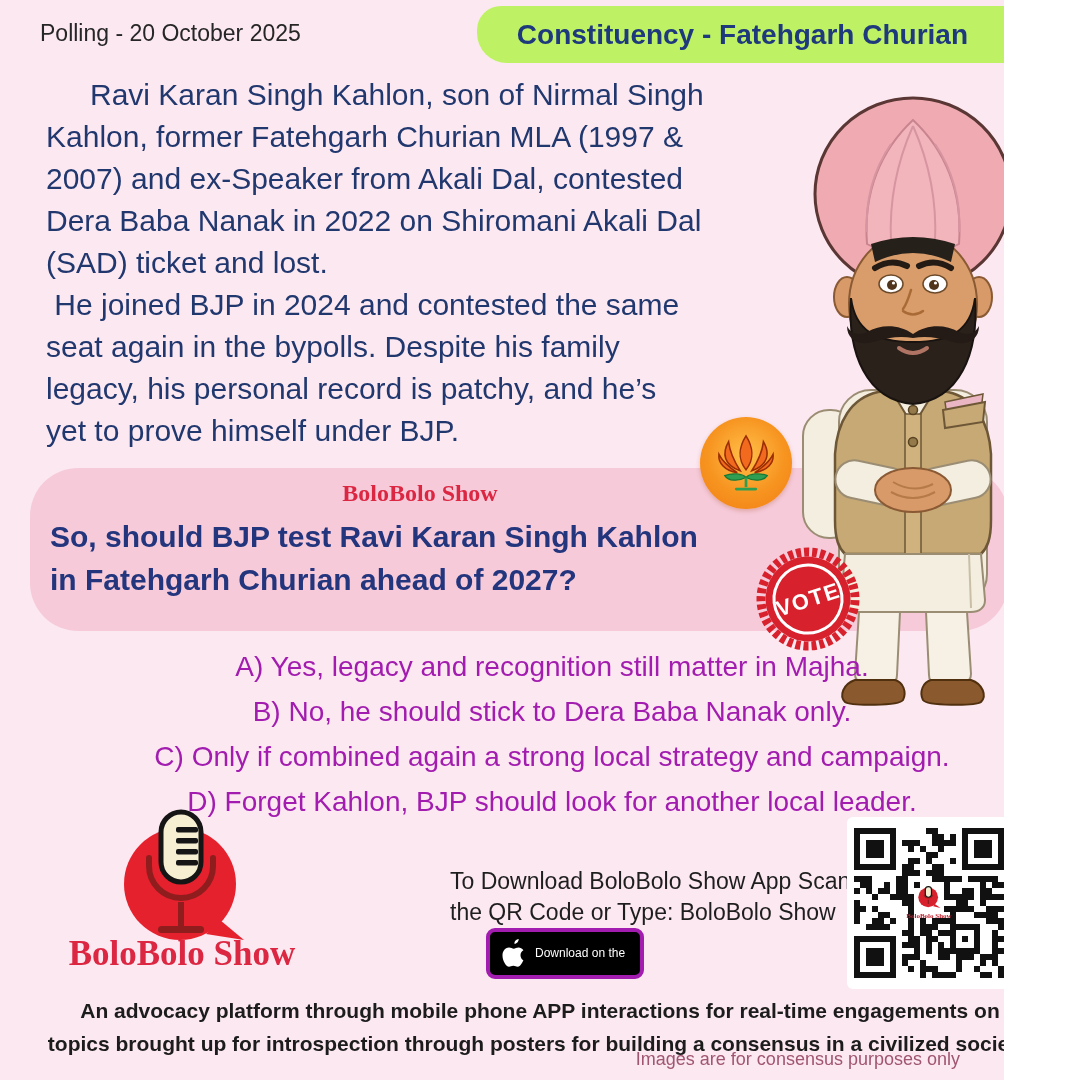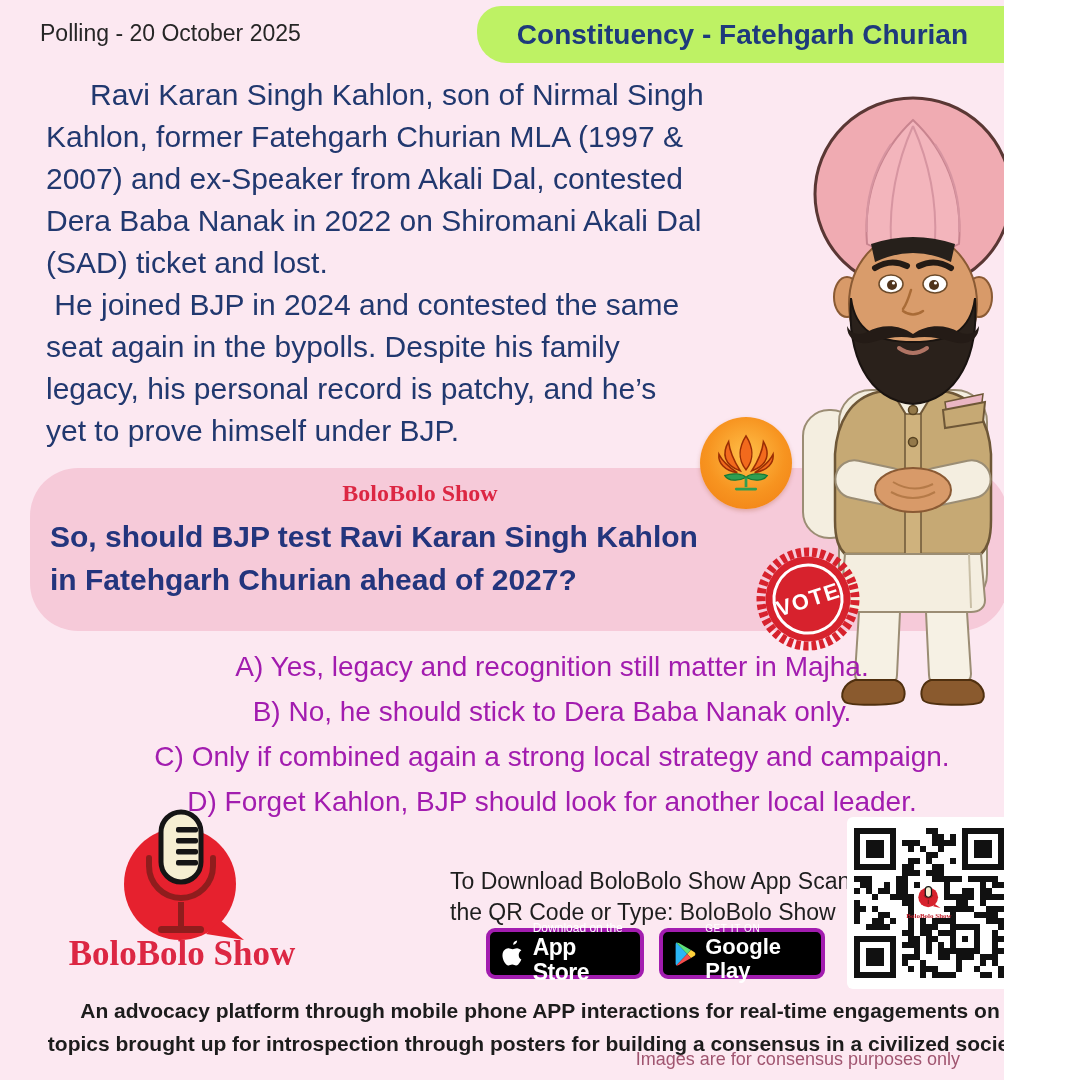--- a/index.html
+++ b/index.html
@@ -211,36 +211,23 @@
 
   <div class="download-text">To Download BoloBolo Show App Scan
 the QR Code or Type: BoloBolo Show</div>
 
   <div class="badge badge-appstore">
     <svg width="24" height="29" viewBox="0 0 24 29">
       <path fill="#ffffff" d="M16.7 0c.1 1.2-.4 2.4-1.1 3.3-.8.9-2 1.6-3.2 1.5-.1-1.2.5-2.4 1.2-3.2C14.3.7 15.6.1 16.7 0zM21.4 21.2c-.6 1.3-.8 1.9-1.6 3-1 1.6-2.5 3.6-4.3 3.6-1.6 0-2-1-4.2-1-2.1 0-2.6 1-4.2 1-1.8 0-3.2-1.8-4.2-3.4C.1 20.1-.2 14.7 1.7 11.8c1.3-2 3.4-3.2 5.3-3.2 2 0 3.2 1.1 4.8 1.1 1.6 0 2.5-1.1 4.8-1.1 1.7 0 3.5 1 4.8 2.6-4.2 2.3-3.5 8.3 0 10z"></path>
     </svg>
     <span class="txt">
       <span class="small">Download on the</span>
-      <span class="big">App Store</span>
     </span>
   </div>
 
-  <div class="badge badge-googleplay">
-    <svg width="26" height="30" viewBox="0 0 30 34">
-      <path d="M1.8 0.8 C1.2 1.4 0.9 2.3 0.9 3.4 L0.9 30.6 C0.9 31.7 1.2 32.6 1.8 33.2 L17.3 17 Z" fill="#2bb6f6"></path>
-      <path d="M1.8 0.8 L17.3 17 L22.6 11.5 L5.4 1.6 C4 0.8 2.6 0.7 1.8 0.8 Z" fill="#5ee27a"></path>
-      <path d="M17.3 17 L22.6 11.5 L27.6 14.4 C29.2 15.3 29.2 18.7 27.6 19.6 L22.6 22.5 Z" fill="#ffd13b"></path>
-      <path d="M1.8 33.2 C2.6 33.3 4 33.2 5.4 32.4 L22.6 22.5 L17.3 17 Z" fill="#f54d4d"></path>
-    </svg>
-    <span class="txt">
-      <span class="small">GET IT ON</span>
-      <span class="big">Google Play</span>
-    </span>
-  </div>
 
   <div class="qr-card">
     <svg id="qr-svg" width="150" height="150" viewBox="0 0 150 150" fill="#111111">
         <rect x="72" y="0" width="6" height="6"></rect>
         <rect x="78" y="0" width="6" height="6"></rect>
         <rect x="78" y="6" width="6" height="6"></rect>
         <rect x="84" y="6" width="6" height="6"></rect>
         <rect x="96" y="6" width="6" height="6"></rect>
         <rect x="48" y="12" width="6" height="6"></rect>
         <rect x="54" y="12" width="6" height="6"></rect>

